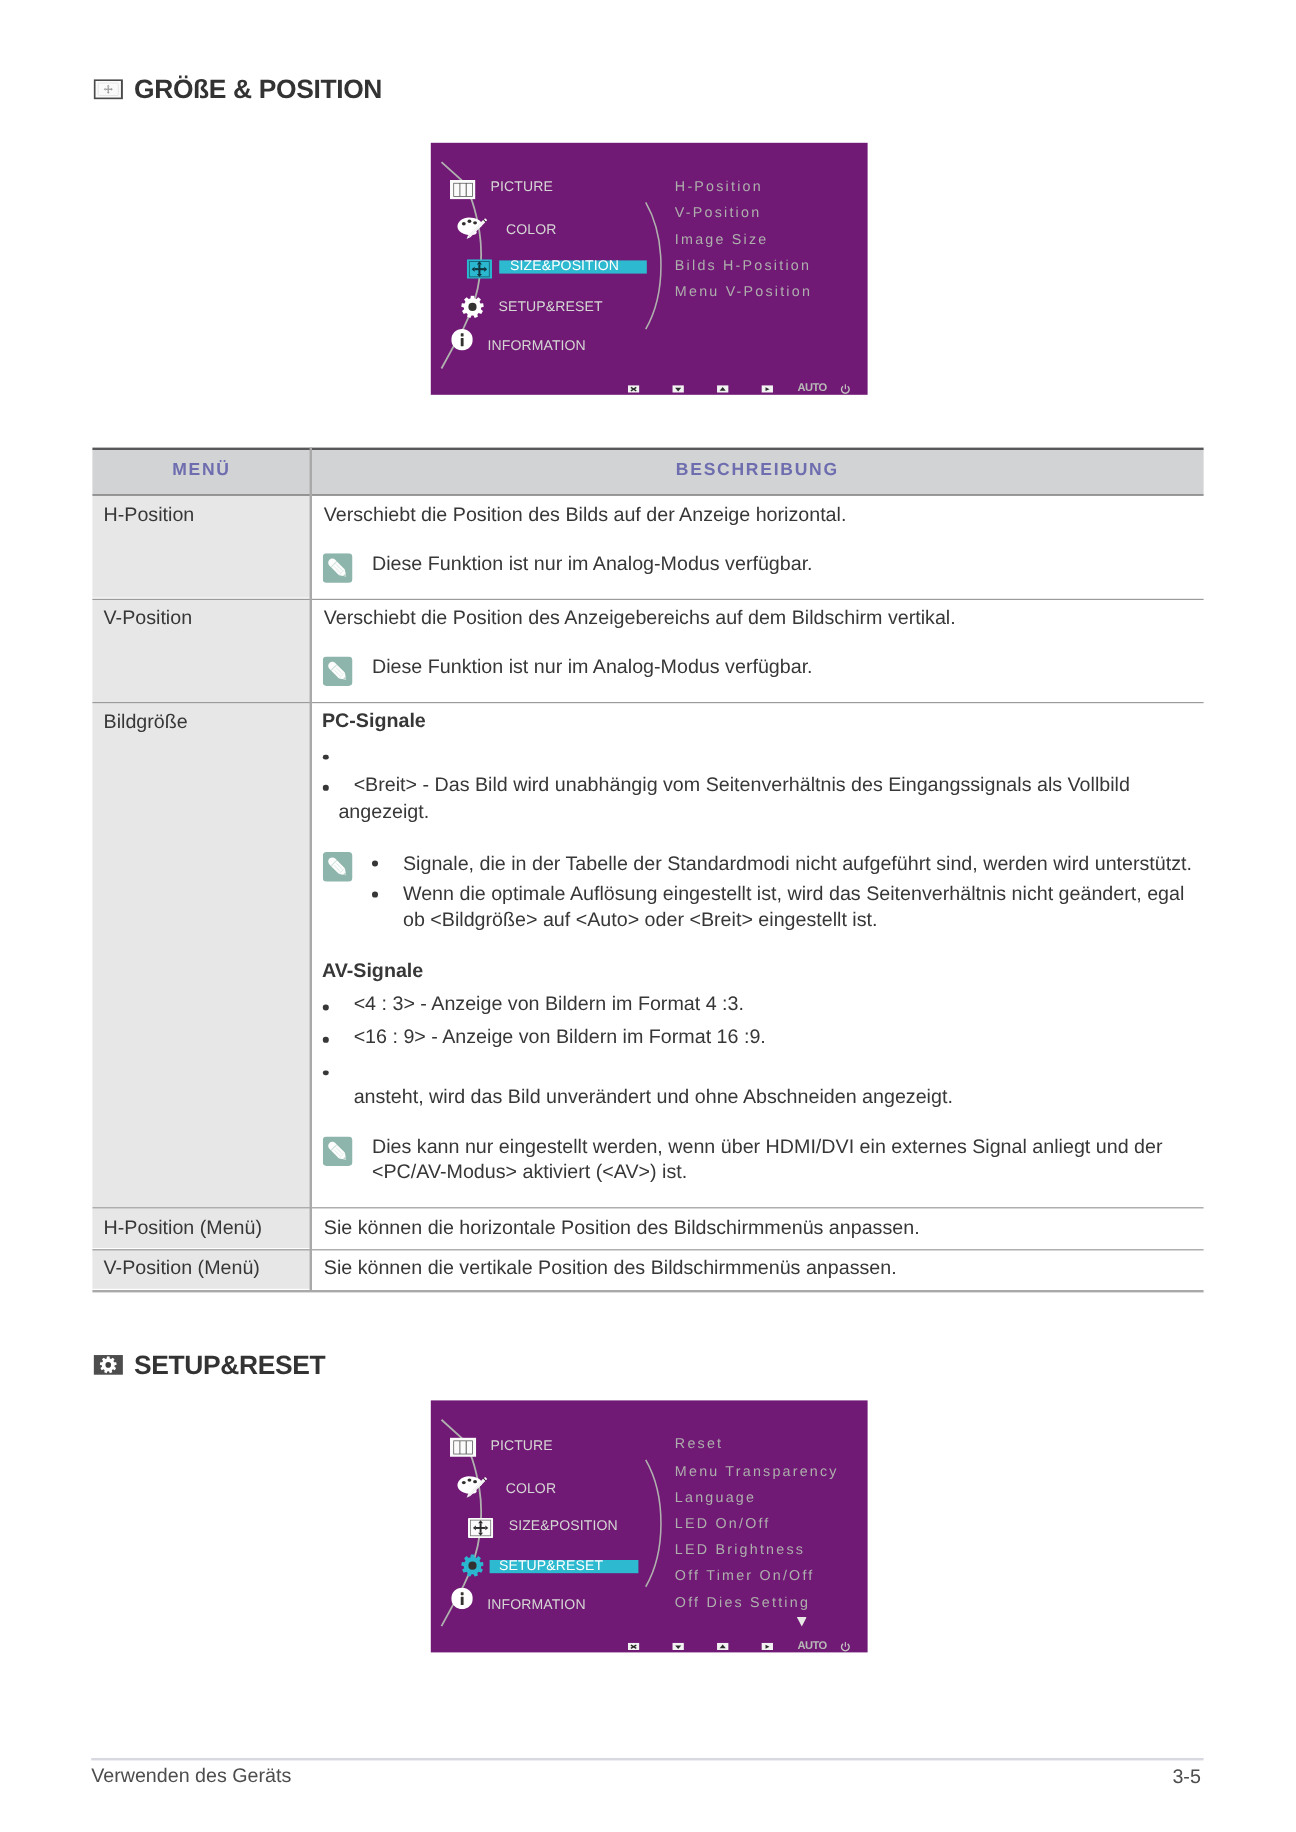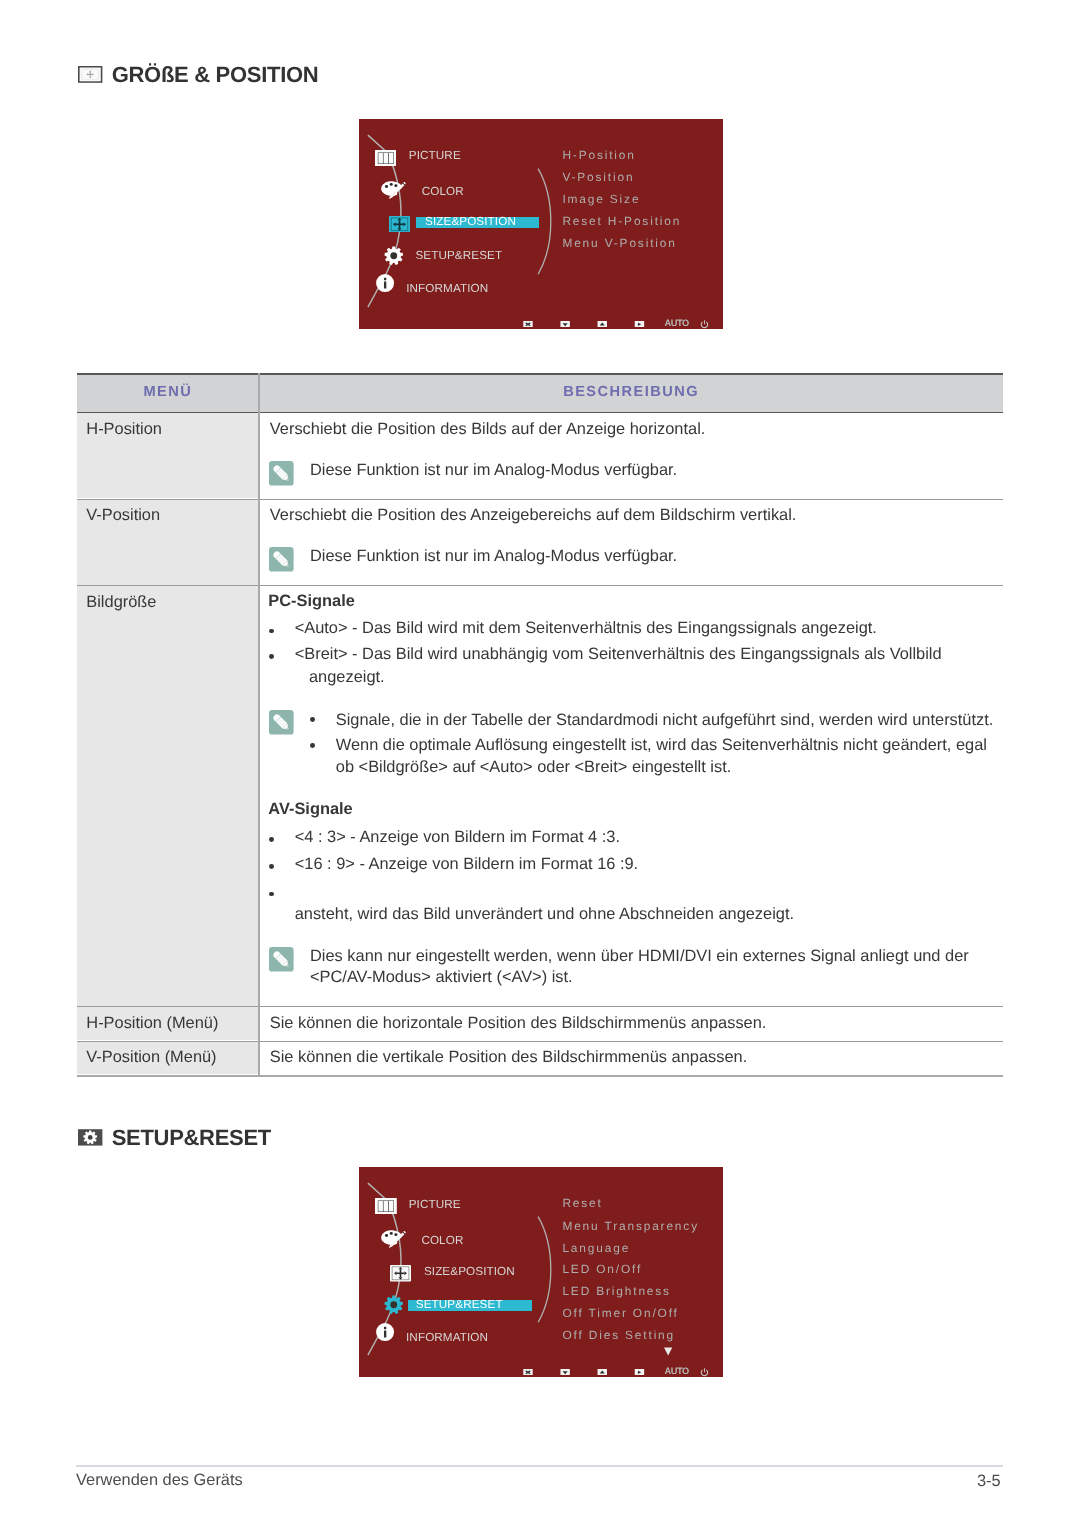--- a/index.html
+++ b/index.html
@@ -11,21 +11,21 @@
           background:#ffffff; }
 
   
   .sec-head { position:absolute; display:flex; align-items:flex-start; }
   .sec-head .hicon { flex:none; margin-right:9.0px; }
   .sec-head .htitle { font-size:22.0px; font-weight:bold; letter-spacing:-0.3px;
                       color:#333333; white-space:nowrap; line-height:1;
                       position:relative; top:-2.4px; }
 
   
-  .osd { position:absolute; background:#7f1d1d; overflow:hidden; }
+  .osd { position:absolute; background:#701a75; overflow:hidden; }
   .osd svg.deco { position:absolute; left:0; top:0; }
   .osd-item { position:absolute; display:flex; align-items:center; }
   .osd-item .oicon { flex:none; }
   .olabel { position:absolute; font-size:11.7px; color:#d6d6d4;
             letter-spacing:0.1px; white-space:nowrap; line-height:1; }
   .osd-sub { position:absolute; font-size:11.9px; color:#aeaeac;
              letter-spacing:1.85px; white-space:nowrap; line-height:1; }
   .osd-auto { position:absolute; font-size:9.3px; color:#b8b8b6;
               letter-spacing:-0.45px; font-weight:bold; line-height:1; }
 
@@ -128,21 +128,21 @@
         <svg class="oicon" width="18.1" height="18.1" viewBox="0 0 100 100">
           <circle cx="50" cy="50" r="49.5" fill="#ffffff"></circle>
           <rect x="44" y="42" width="13" height="38" rx="1.5" fill="#333230"></rect>
           <rect x="44" y="21" width="13" height="14" rx="1.5" fill="#333230"></rect>
         </svg>
       </div>
       <span class="olabel" style="left:47.2px; top:164.355px;">INFORMATION</span>
       <span class="osd-sub" style="left:203.4px; top:30.585px;">H-Position</span>
       <span class="osd-sub" style="left:203.4px; top:52.685px;">V-Position</span>
       <span class="osd-sub" style="left:203.4px; top:75.085px;">Image Size</span>
-      <span class="osd-sub" style="left:203.4px; top:97.185px;">Reset H-Position</span>
+      <span class="osd-sub" style="left:203.4px; top:97.185px;">Bilds H-Position</span>
       <span class="osd-sub" style="left:203.4px; top:119.185px;">Menu V-Position</span>
       <svg style="position:absolute;left:164px;top:201.7px;" width="10.0" height="6.6" viewBox="0 0 20 14">
         <rect x="0" y="0" width="20" height="14" fill="#f2f2f2"></rect>
         <path d="M5.2 4.0 L14.8 10.0 M14.8 4.0 L5.2 10.0" stroke="#2b2b2b" stroke-width="2.6"></path>
       </svg>
       <svg style="position:absolute;left:201px;top:201.7px;" width="10.3" height="6.6" viewBox="0 0 20 14">
         <rect x="0" y="0" width="20" height="14" fill="#f2f2f2"></rect>
         <polygon points="4.6,4.6 15.4,4.6 10,11.0" fill="#2b2b2b"></polygon>
       </svg>
       <svg style="position:absolute;left:238.3px;top:201.7px;" width="10.5" height="6.6" viewBox="0 0 20 14">
@@ -178,23 +178,22 @@
 <span class="t" style="left:86.3px; top:421.26px;">H-Position</span>
 <span class="t" style="left:86.3px; top:507.06px;">V-Position</span>
 <span class="t" style="left:86.3px; top:593.56px;">Bildgröße</span>
 <span class="t" style="left:86.3px; top:1014.86px;">H-Position (Menü)</span>
 <span class="t" style="left:86.3px; top:1049.26px;">V-Position (Menü)</span>
 <span class="t" style="left:269.8px; top:421.26px;">Verschiebt die Position des Bilds auf der Anzeige horizontal.</span>
 <span class="t" style="left:310px; top:461.76px;">Diese Funktion ist nur im Analog-Modus verfügbar.</span>
 <span class="t" style="left:269.8px; top:507.06px;">Verschiebt die Position des Anzeigebereichs auf dem Bildschirm vertikal.</span>
 <span class="t" style="left:310px; top:547.56px;">Diese Funktion ist nur im Analog-Modus verfügbar.</span>
 <span class="t b" style="left:268.3px; top:593.46px;">PC-Signale</span>
-<span class="t" style="left:294.7px; top:620.36px;">&lt;Auto&gt; - Das Bild wird mit dem Seitenverhältnis des Eingangssignals angezeigt.</span>
 <span class="t" style="left:294.7px; top:645.86px;">&lt;Breit&gt; - Das Bild wird unabhängig vom Seitenverhältnis des Eingangssignals als Vollbild</span>
-<span class="t" style="left:309px; top:668.96px;">angezeigt.</span>
+<span class="t" style="left:282px; top:668.96px;">angezeigt.</span>
 <span class="t" style="left:335.8px; top:711.66px;">Signale, die in der Tabelle der Standardmodi nicht aufgeführt sind, werden wird unterstützt.</span>
 <span class="t" style="left:335.8px; top:737.26px;">Wenn die optimale Auflösung eingestellt ist, wird das Seitenverhältnis nicht geändert, egal</span>
 <span class="t" style="left:335.8px; top:759.16px;">ob &lt;Bildgröße&gt; auf &lt;Auto&gt; oder &lt;Breit&gt; eingestellt ist.</span>
 <span class="t b" style="left:268.3px; top:801.16px;">AV-Signale</span>
 <span class="t" style="left:294.7px; top:828.56px;">&lt;4 : 3&gt; - Anzeige von Bildern im Format 4 :3.</span>
 <span class="t" style="left:294.7px; top:855.56px;">&lt;16 : 9&gt; - Anzeige von Bildern im Format 16 :9.</span>
 <span class="t" style="left:310px; top:947.96px;">Dies kann nur eingestellt werden, wenn über HDMI/DVI ein externes Signal anliegt und der</span>
 <span class="t" style="left:294.7px; top:905.86px;">ansteht, wird das Bild unverändert und ohne Abschneiden angezeigt.</span>
 <span class="t" style="left:310px; top:969.46px;">&lt;PC/AV-Modus&gt; aktiviert (&lt;AV&gt;) ist.</span>
 <span class="t" style="left:269.8px; top:1014.86px;">Sie können die horizontale Position des Bildschirmmenüs anpassen.</span>

